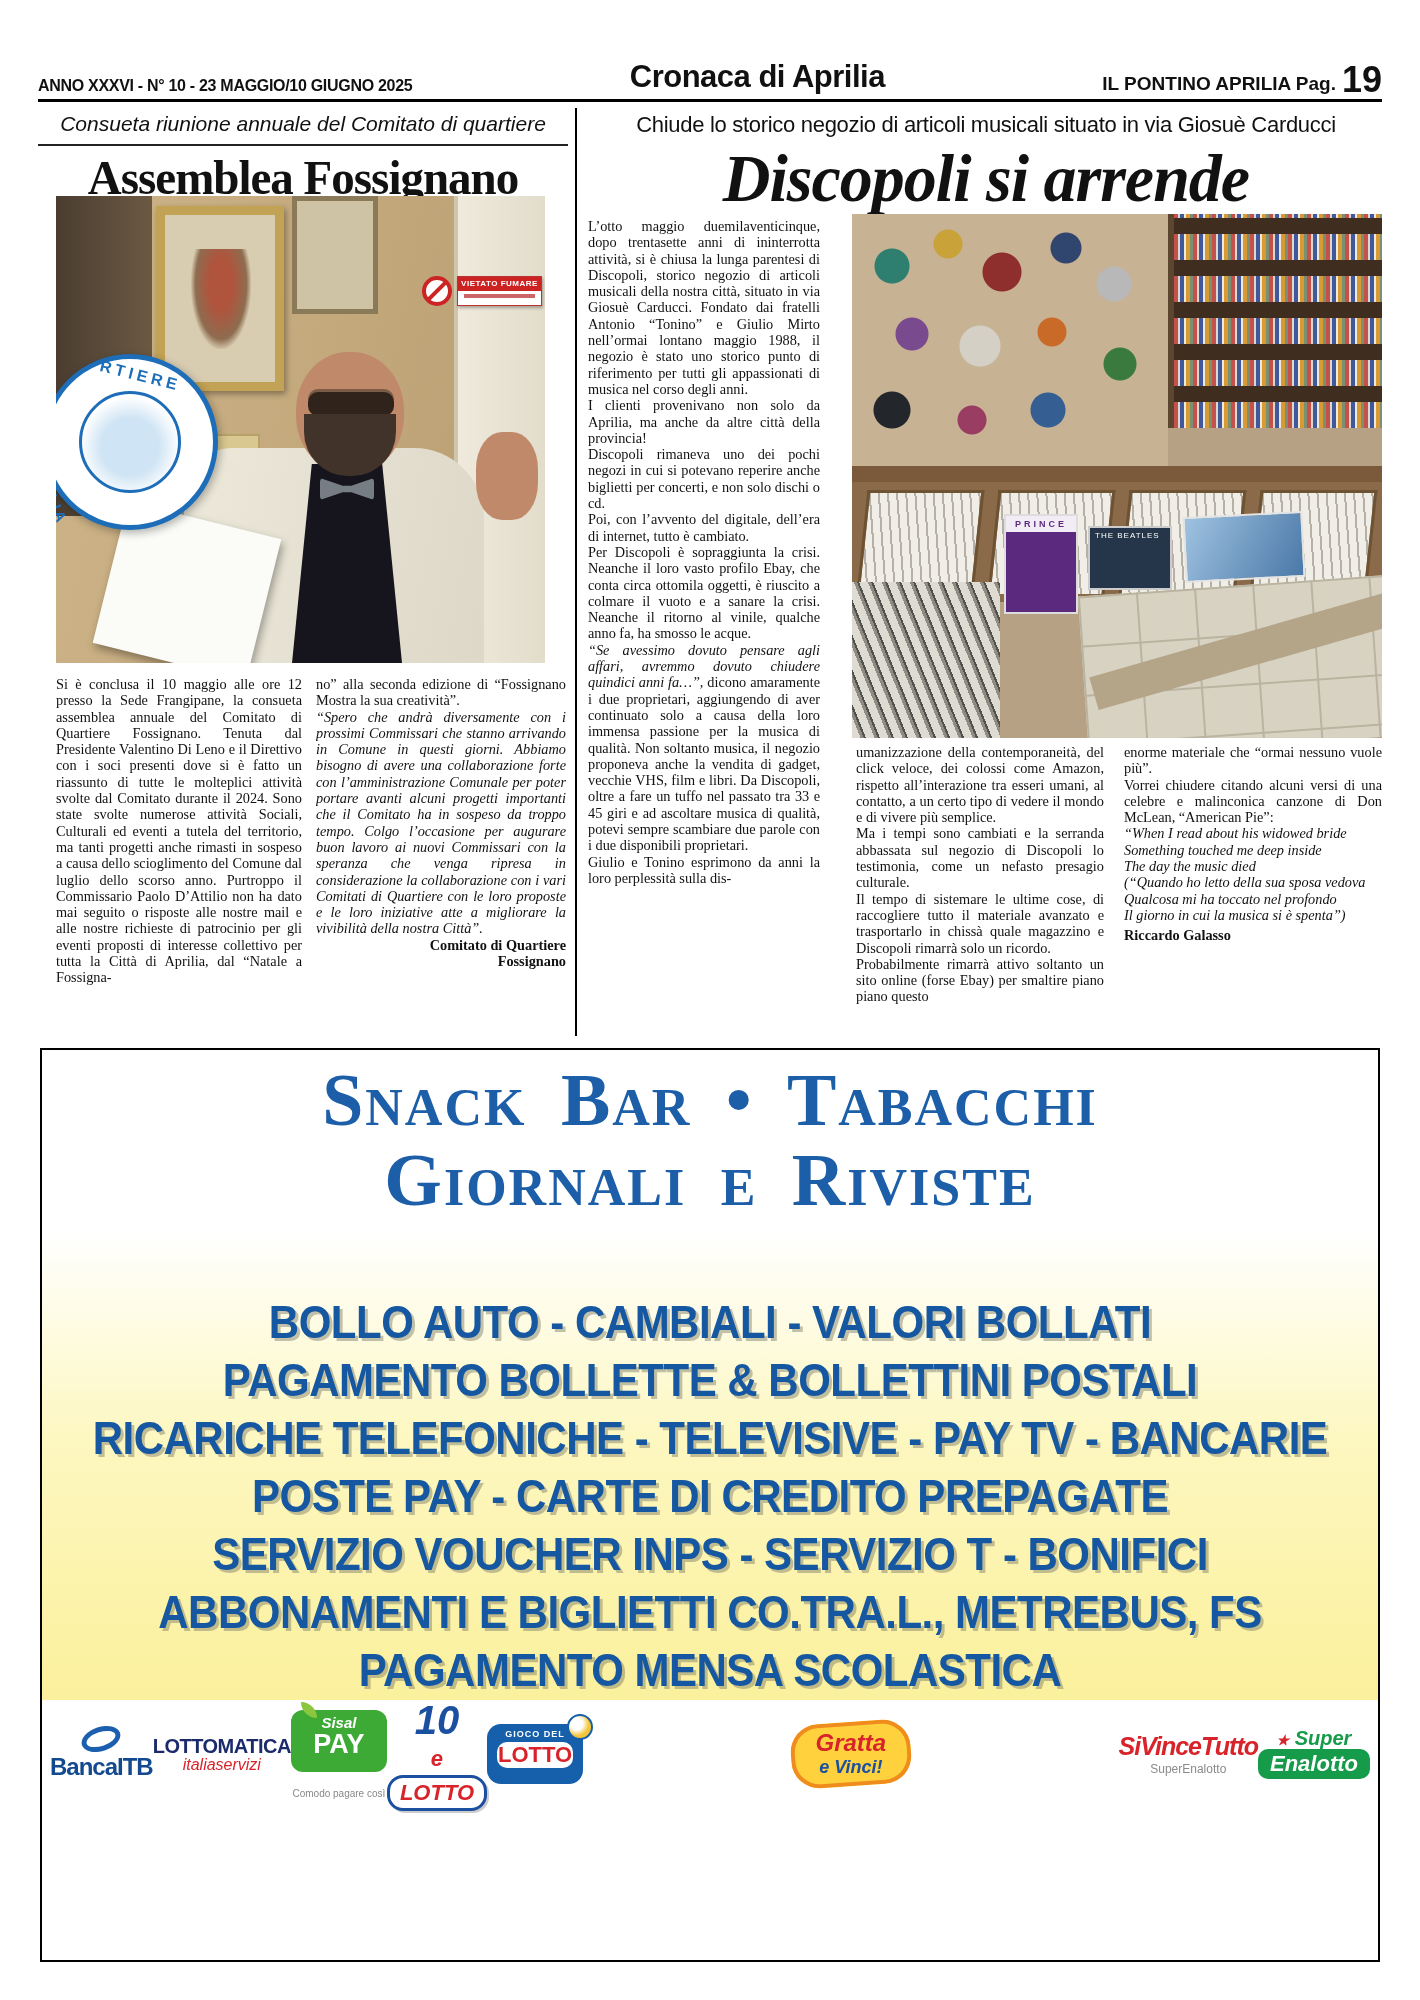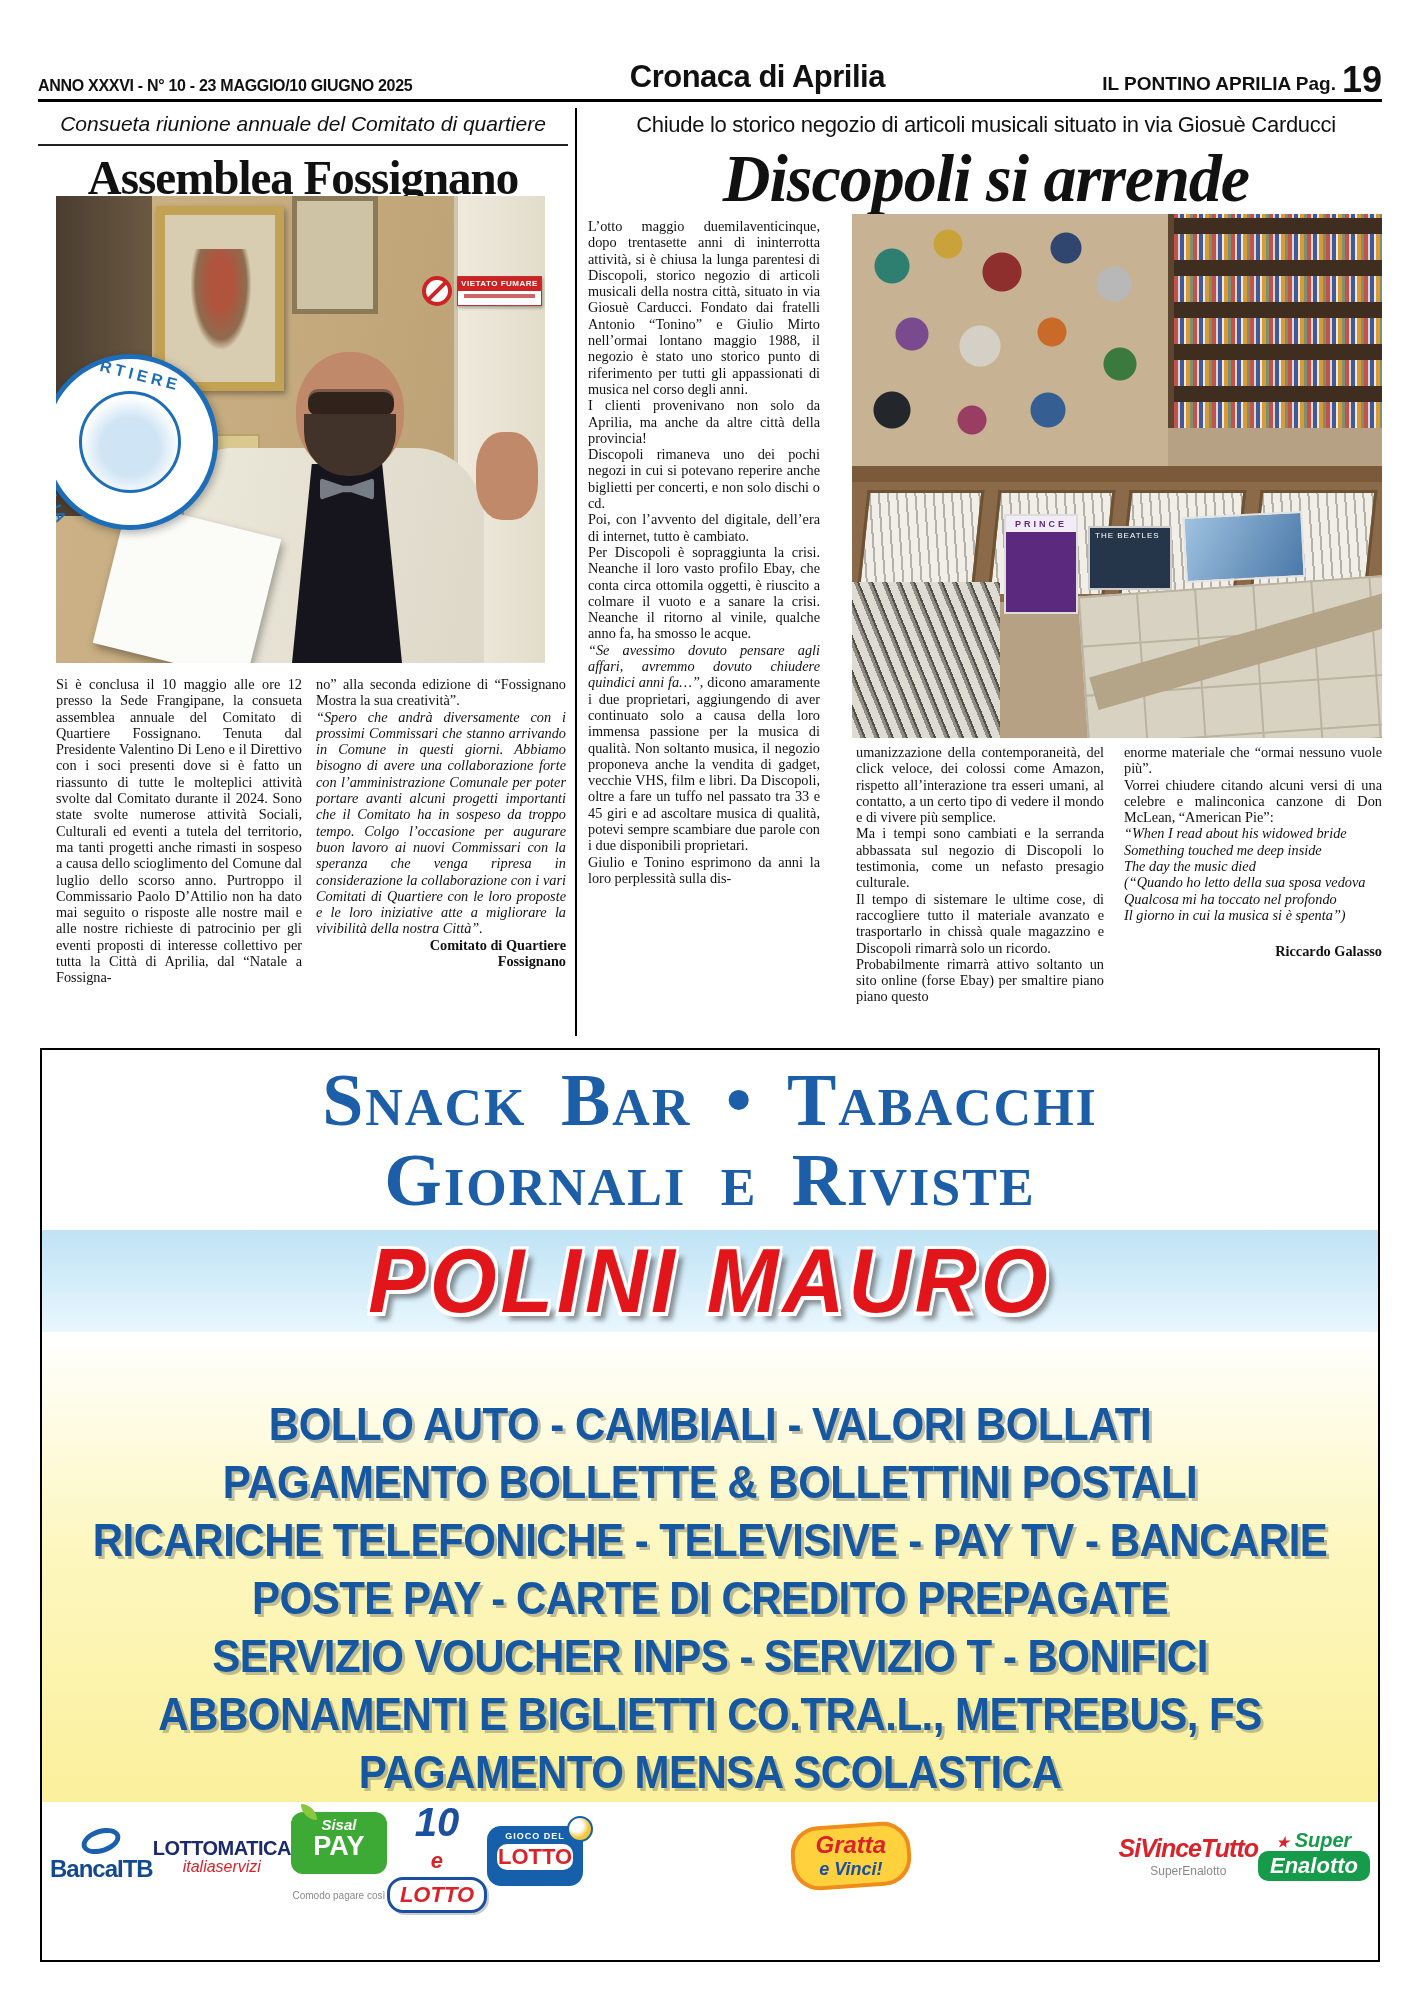--- a/index.html
+++ b/index.html
@@ -29,21 +29,21 @@
 
   
   .bodytext { font-size:14.3px; line-height:16.3px; text-align:justify; overflow:hidden; }
   .bodytext p { margin:0; }
   .lcol1 { left:56px;  top:676px; width:246px; height:358px; }
   .lcol2 { left:316px; top:676px; width:250px; height:358px; }
   .rcol1 { left:588px; top:218px; width:232px; height:818px; }
   .rcolA { left:856px; top:744px; width:248px; height:292px; }
   .rcolB { left:1124px;top:744px; width:258px; height:292px; }
   .sig { font-weight:bold; text-align:right; }
-  .byline { font-weight:bold; text-align:right; margin-top:20px; }
+  .byline { font-weight:bold; margin-top:4px; }
   .verse { font-style:italic; }
 
   
   .photoL { left:56px; top:196px; width:489px; height:467px; overflow:hidden; background:linear-gradient(100deg,#cdb488,#c3a87c 55%,#b89d72); }
   .lp-cab   { position:absolute; left:0; top:0; width:96px; height:320px; background:linear-gradient(90deg,#4a3d30,#6b5942); }
   .lp-frame1{ position:absolute; left:100px; top:10px; width:128px; height:185px; background:#d8ccb1; border:9px solid #c2a254;
               box-shadow:2px 3px 6px rgba(0,0,0,.35); }
   .lp-fig   { position:absolute; left:26px; top:34px; width:60px; height:100px; background:radial-gradient(ellipse at 50% 35%,#b0543d 0 28%,#8e6c4f 60%,transparent 72%); }
   .lp-frame2{ position:absolute; left:236px; top:0px; width:86px; height:118px; background:#cfc3a6; border:5px solid #8a7a58; }
   .lp-door  { position:absolute; left:398px; top:0; width:91px; height:467px; background:linear-gradient(90deg,#efeadc,#e2dccb); border-left:4px solid #cfc6ae; }
@@ -273,23 +273,20 @@
     <div class="verse">Qualcosa mi ha toccato nel profondo</div>
     <div class="verse">Il giorno in cui la musica si è spenta”)</div>
     <div class="byline">Riccardo Galasso</div>
   </div>
 
   <div class="abs ad">
     <div class="ad-top">
       <div>Snack Bar • Tabacchi</div>
       <div>Giornali e Riviste</div>
     </div>
-    <div class="ad-band">
-      <div class="ad-name">POLINI MAURO</div>
-    </div>
     <div class="ad-services">
       <div>BOLLO AUTO - CAMBIALI - VALORI BOLLATI</div>
       <div>PAGAMENTO BOLLETTE &amp; BOLLETTINI POSTALI</div>
       <div>RICARICHE TELEFONICHE - TELEVISIVE - PAY TV - BANCARIE</div>
       <div>POSTE PAY - CARTE DI CREDITO PREPAGATE</div>
       <div>SERVIZIO VOUCHER INPS - SERVIZIO T - BONIFICI</div>
       <div>ABBONAMENTI E BIGLIETTI CO.TRA.L., METREBUS, FS</div>
       <div>PAGAMENTO MENSA SCOLASTICA</div>
     </div>
     <div class="ad-logos">

